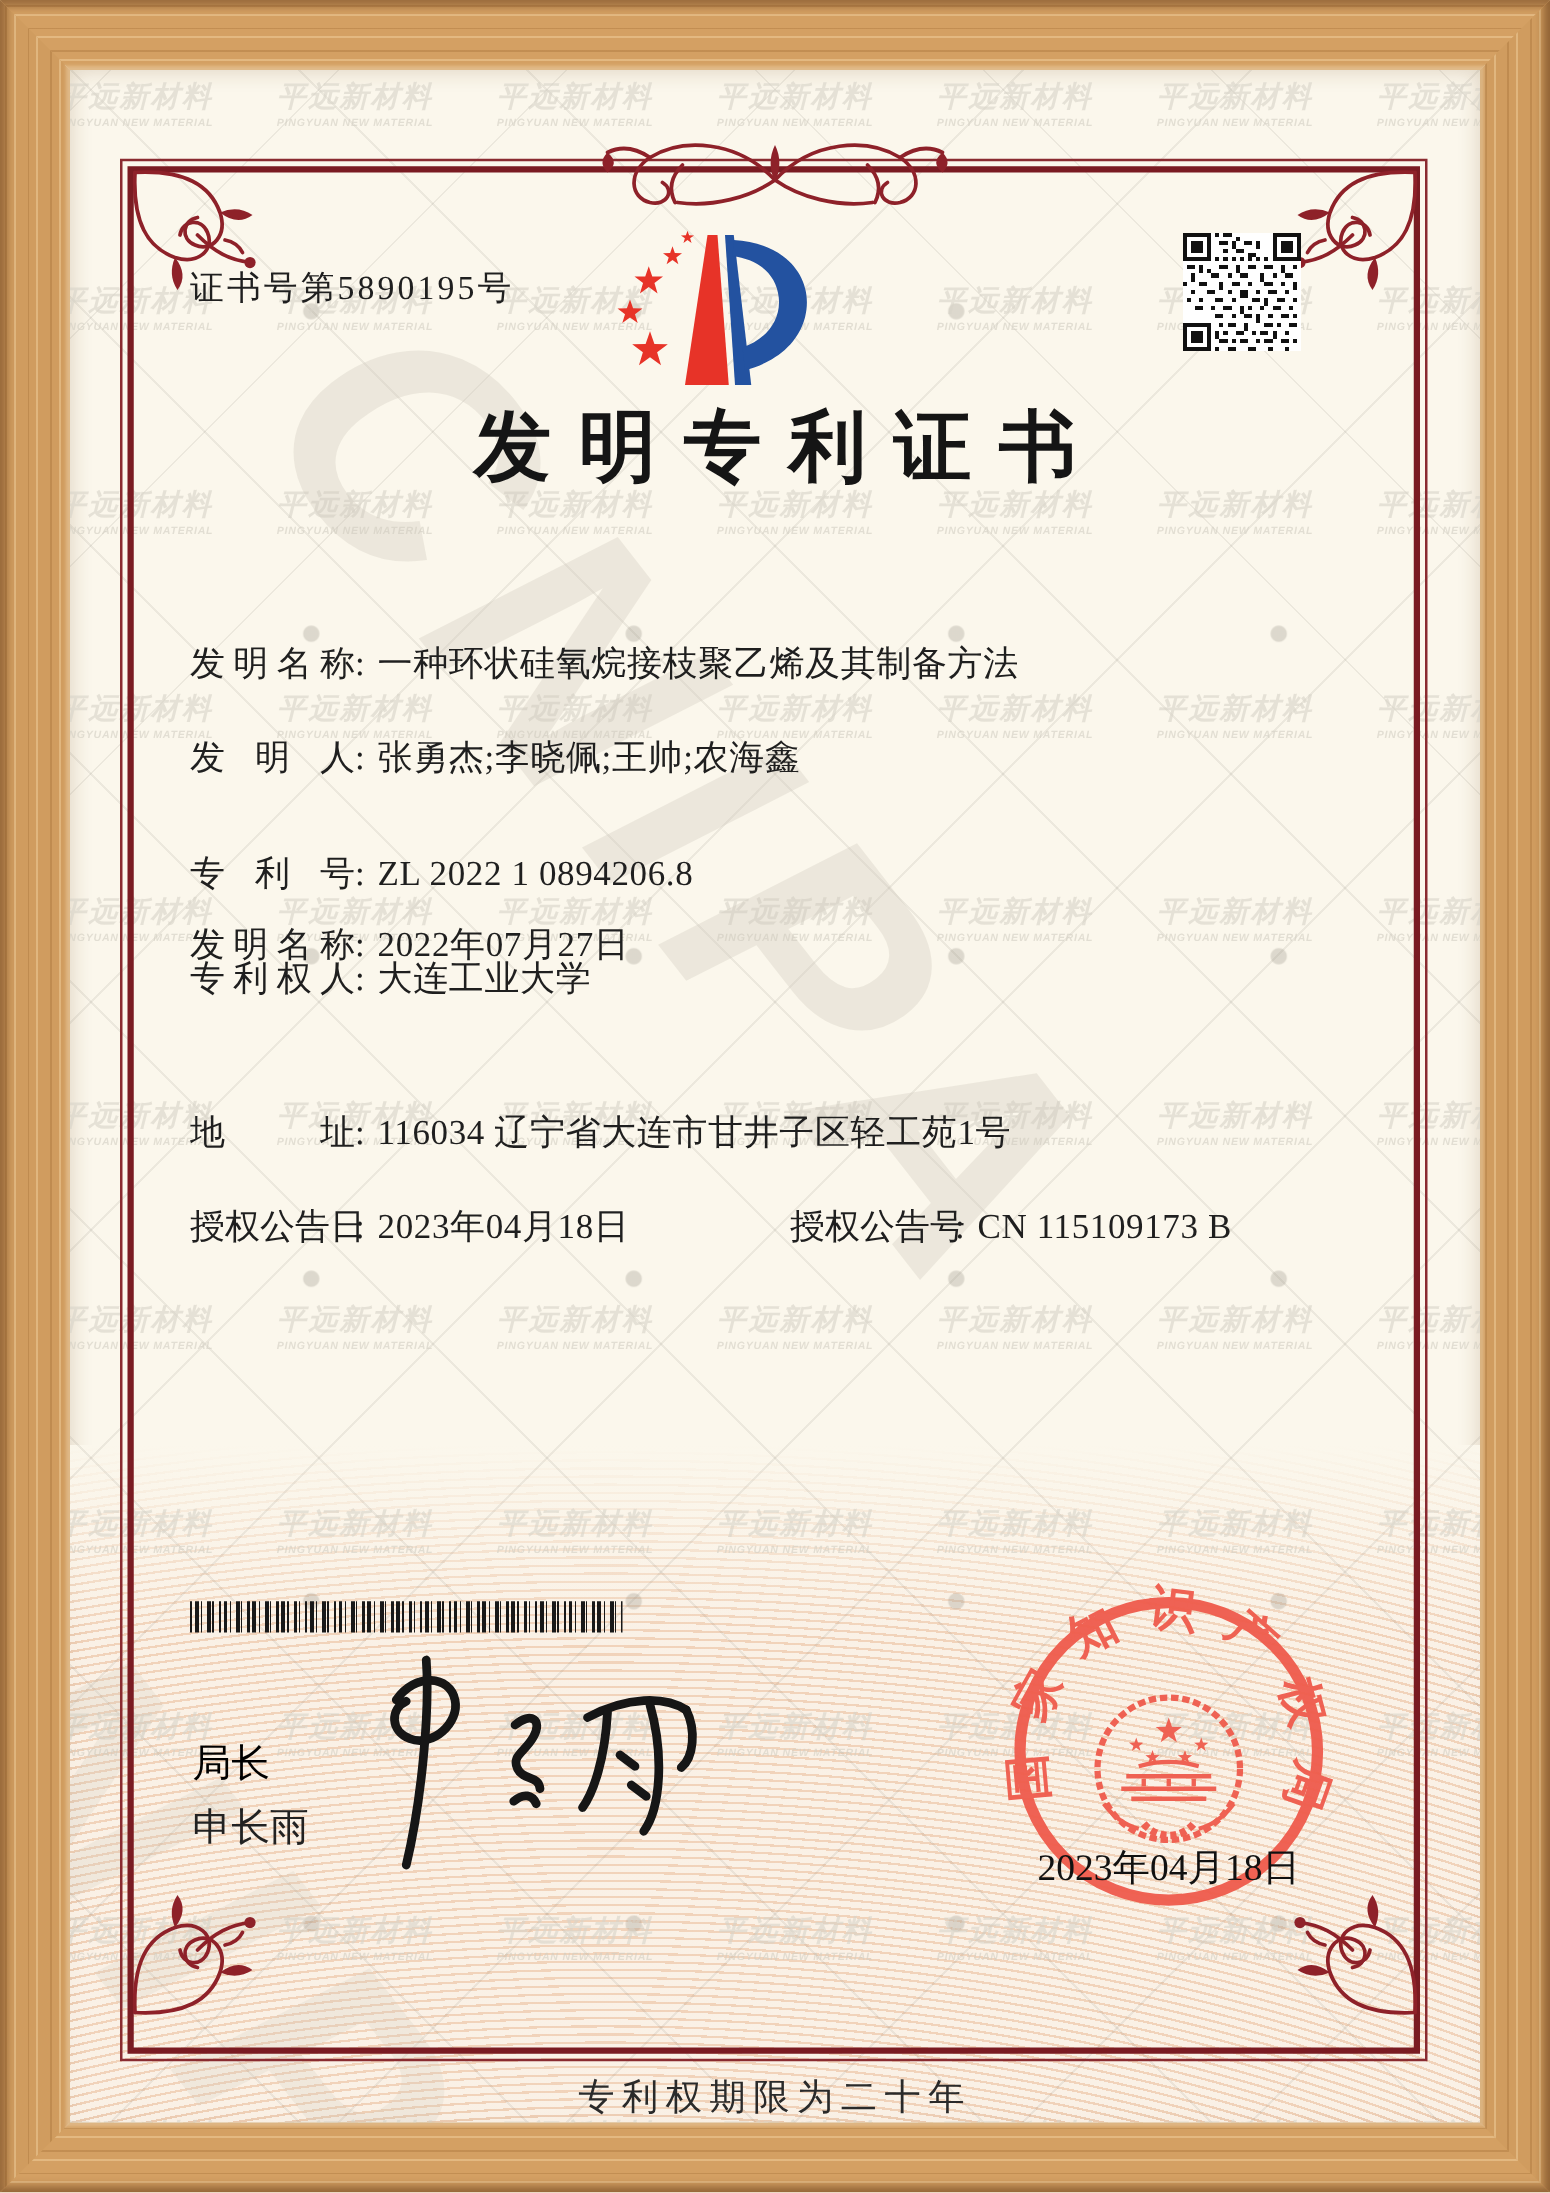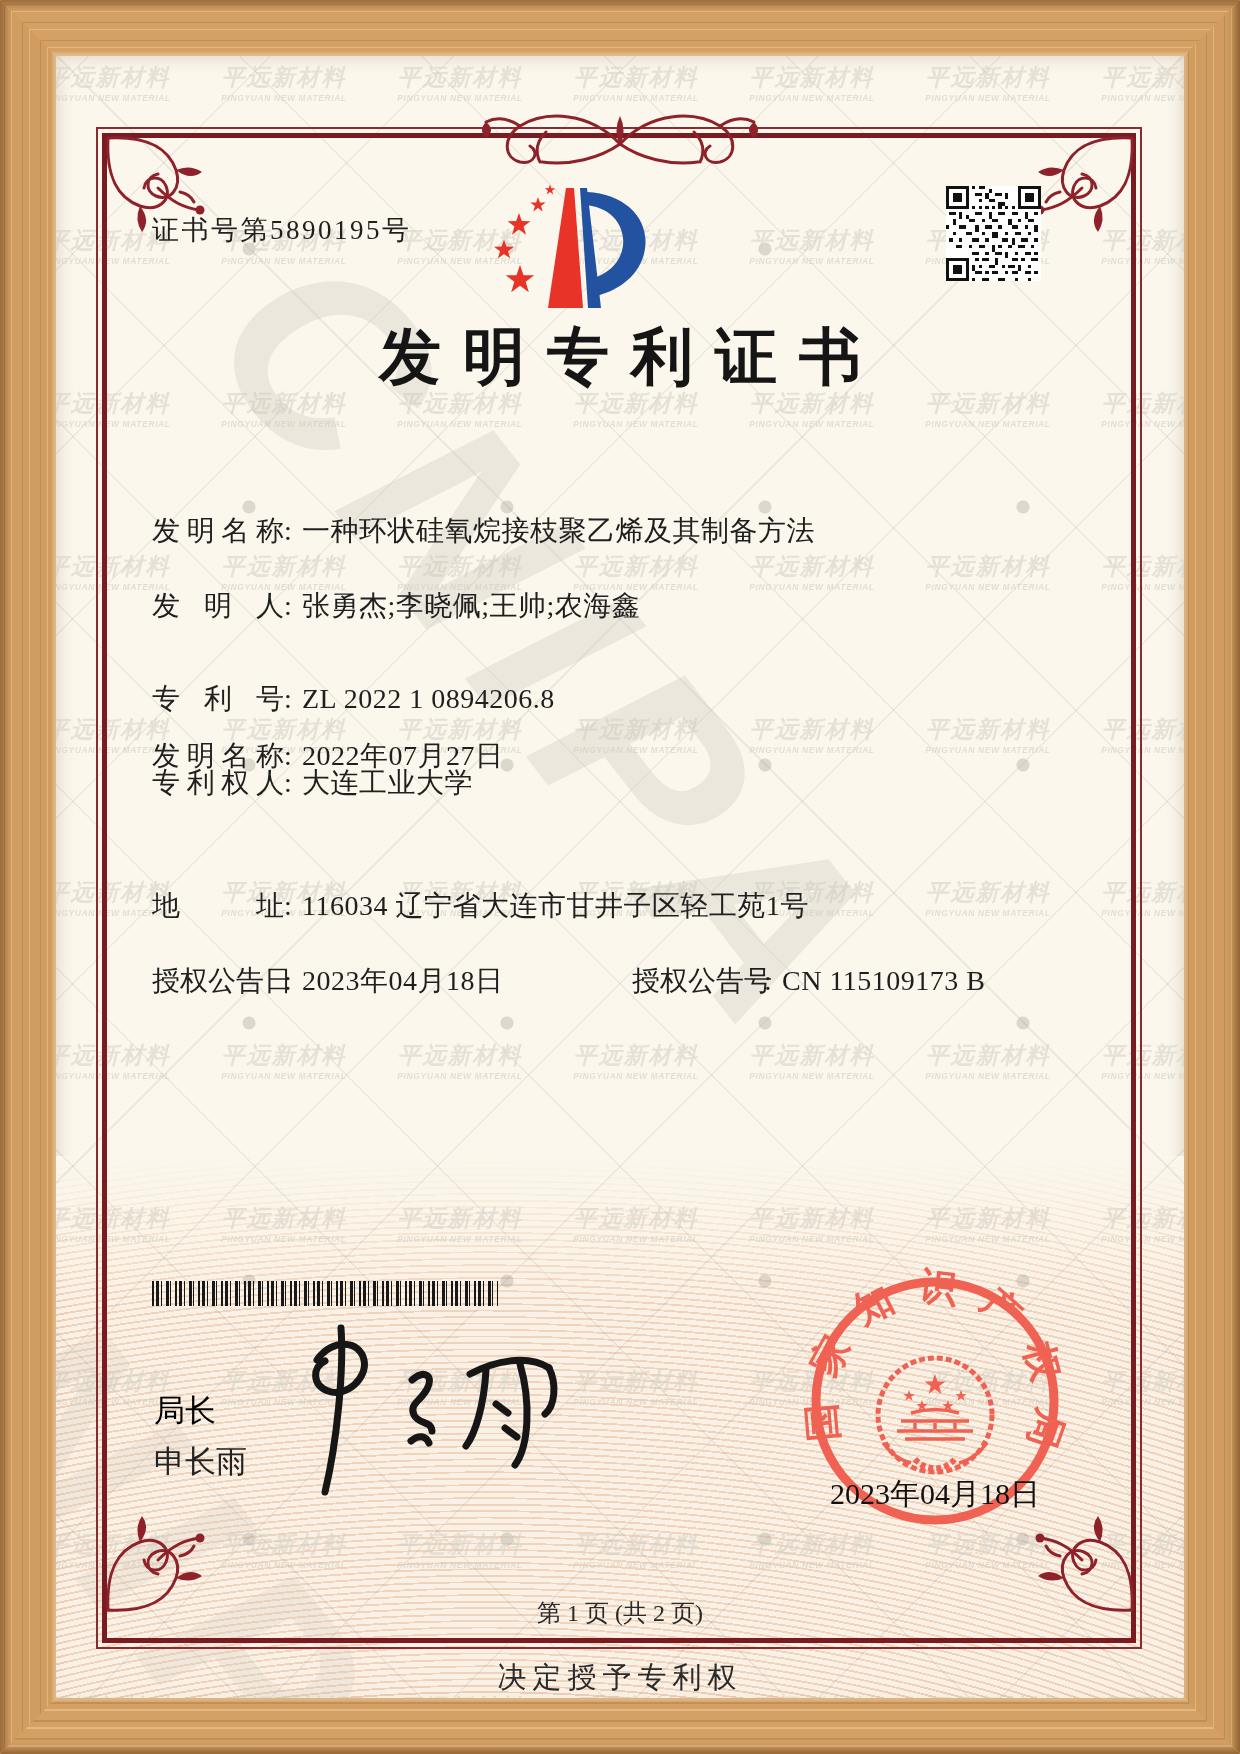--- a/index.html
+++ b/index.html
@@ -549,20 +549,19 @@
         <path d="M-30,24 L30,24"></path>
         <path d="M-20,8 L-20,14 M0,8 L0,14 M20,8 L20,14"></path>
         <path d="M-52,28 Q-40,44 -24,48"></path>
         <path d="M52,28 Q40,44 24,48"></path>
         <path d="M-20,44 A 26,26 0 0 0 20,44" stroke-width="6" stroke-dasharray="5 3"></path>
       </g>
     </g>
   </svg>
   <div class="ct sealdate">2023年04月18日</div>
 
-  <div class="ct pagenum">第 1 页 (共 2 页)</div>
-  <div class="ct footer">决定授予专利权</div>
+  <div class="ct footer">专利权期限为二十年</div>
 
   <div class="wood wood-h wood-top"></div>
   <div class="wood wood-h wood-bottom"></div>
   <div class="wood wood-v wood-left"></div>
   <div class="wood wood-v wood-right"></div>
 </div>
 
 </body></html>

